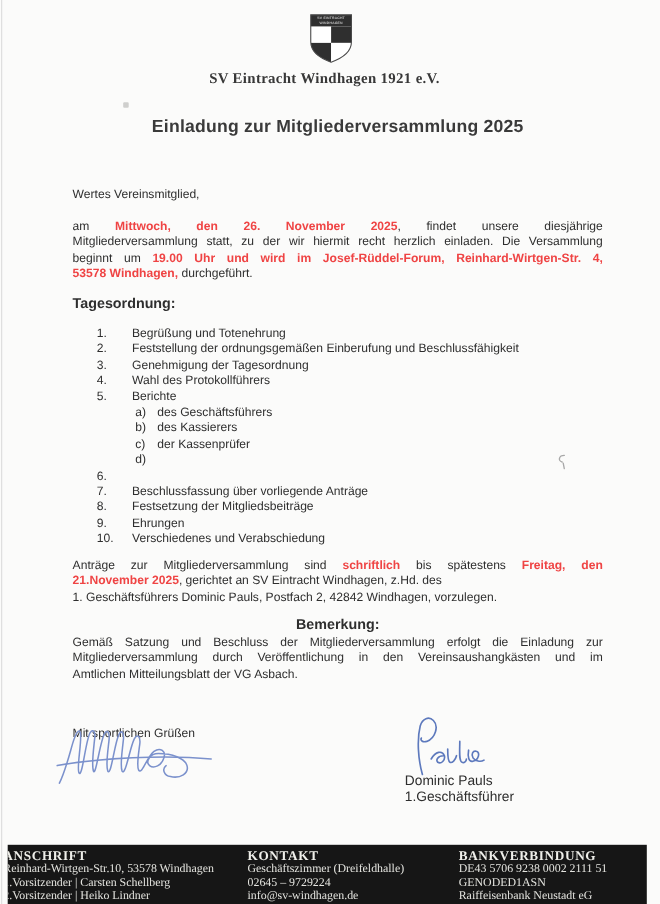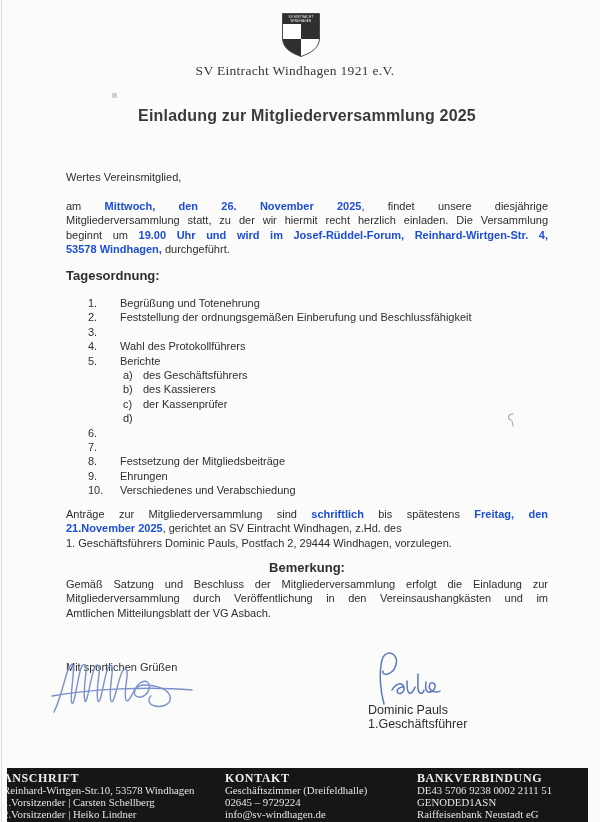--- a/index.html
+++ b/index.html
@@ -9,39 +9,39 @@
     font-family:"Liberation Sans","DejaVu Sans",sans-serif;
     color:var(--ink,#2e2e2e);
   }
   .page::before{content:"";position:absolute;left:1px;top:0;bottom:0;width:1px;background:#dcdcdc;}
   .abs{position:absolute;}
   .centered{left:0;right:10px;text-align:center;}
 
   
   .crest{left:281px;top:12px;width:40px;height:46px;}
   .club-name{top:63px;font-family:"Liberation Serif","DejaVu Serif",serif;
-    font-weight:400;font-size:13.5px;letter-spacing:.3px;color:#383838;}
+    font-weight:700;font-size:13.5px;letter-spacing:.3px;color:#383838;}
   .doc-title{top:107px;font-weight:700;font-size:16px;letter-spacing:.2px;color:#3a3a3a;margin-left:24px;}
 
   
   .content{left:66px;width:482px;font-size:11px;line-height:14.4px;}
   .salutation{top:170px;}
   .para .pline{white-space:nowrap;}
   .para .pline.stretch{white-space:normal;text-align:justify;text-align-last:justify;}
   .p1{top:199px;}
   .agenda-heading{top:269px;font-weight:700;font-size:13px;}
   .agenda{top:296px;}
   .agenda-row{display:flex;height:14.4px;}
   .agenda-row .num{margin-left:22px;width:32px;flex:none;}
   .agenda-row.sub .num{margin-left:57px;width:20px;}
   .p2{top:507px;}
   .remark-heading{top:561px;font-weight:700;font-size:13px;text-align:center;}
   .remark{top:577px;}
   .closing{top:644px;margin-top:16px;}
-  b,.b{font-weight:700;color:#1d4ed8;}
+  b,.b{font-weight:700;color:#ef4444;}
 
   
   .sig-svg{overflow:visible;}
   .sig-left{left:50px;top:656px;}
   .sig-right{left:360px;top:650px;}
   .sig-block{font-size:12.5px;line-height:14.2px;}
   .sig-block-left{left:66px;top:728px;margin-top:48px;}
   .sig-block-right{left:368px;top:703px;}
 
   
@@ -102,20 +102,21 @@
       <div class="agenda-row">
         <span class="num">1.</span>
         <span>Begrüßung und Totenehrung</span>
       </div>
       <div class="agenda-row">
         <span class="num">2.</span>
         <span>Feststellung der ordnungsgemäßen Einberufung und Beschlussfähigkeit</span>
       </div>
       <div class="agenda-row">
         <span class="num">3.</span>
+        <span>Genehmigung der Tagesordnung</span>
       </div>
       <div class="agenda-row">
         <span class="num">4.</span>
         <span>Wahl des Protokollführers</span>
       </div>
       <div class="agenda-row">
         <span class="num">5.</span>
         <span>Berichte</span>
       </div>
       <div class="agenda-row sub">
@@ -131,39 +132,40 @@
         <span>der Kassenprüfer</span>
       </div>
       <div class="agenda-row sub">
         <span class="num">d)</span>
       </div>
       <div class="agenda-row">
         <span class="num">6.</span>
       </div>
       <div class="agenda-row">
         <span class="num">7.</span>
+        <span>Beschlussfassung über vorliegende Anträge</span>
       </div>
       <div class="agenda-row">
         <span class="num">8.</span>
         <span>Festsetzung der Mitgliedsbeiträge</span>
       </div>
       <div class="agenda-row">
         <span class="num">9.</span>
         <span>Ehrungen</span>
       </div>
       <div class="agenda-row">
         <span class="num">10.</span>
         <span>Verschiedenes und Verabschiedung</span>
       </div>
     </div>
 
   <div class="abs content para p2">
       <div class="pline stretch"><span>Anträge zur Mitgliederversammlung sind </span><span class="b">schriftlich</span><span> bis spätestens </span><span class="b">Freitag, den</span></div>
       <div class="pline"><span class="b">21.November 2025</span><span>, gerichtet an SV Eintracht Windhagen, z.Hd. des</span></div>
-      <div class="pline"><span>1. Geschäftsführers Dominic Pauls, Postfach 2, 29444 Windhagen, vorzulegen.</span></div>
+      <div class="pline"><span>1. Geschäftsführers Dominic Pauls, Postfach 2, 42842 Windhagen, vorzulegen.</span></div>
     </div>
 
   <div class="abs content remark-heading">Bemerkung:</div>
   <div class="abs content para remark">
       <div class="pline stretch"><span>Gemäß Satzung und Beschluss der Mitgliederversammlung erfolgt die Einladung zur</span></div>
       <div class="pline stretch"><span>Mitgliederversammlung durch Veröffentlichung in den Vereinsaushangkästen und im</span></div>
       <div class="pline"><span>Amtlichen Mitteilungsblatt der VG Asbach.</span></div>
     </div>
 
   <div class="abs content closing">Mit sportlichen Grüßen</div>

